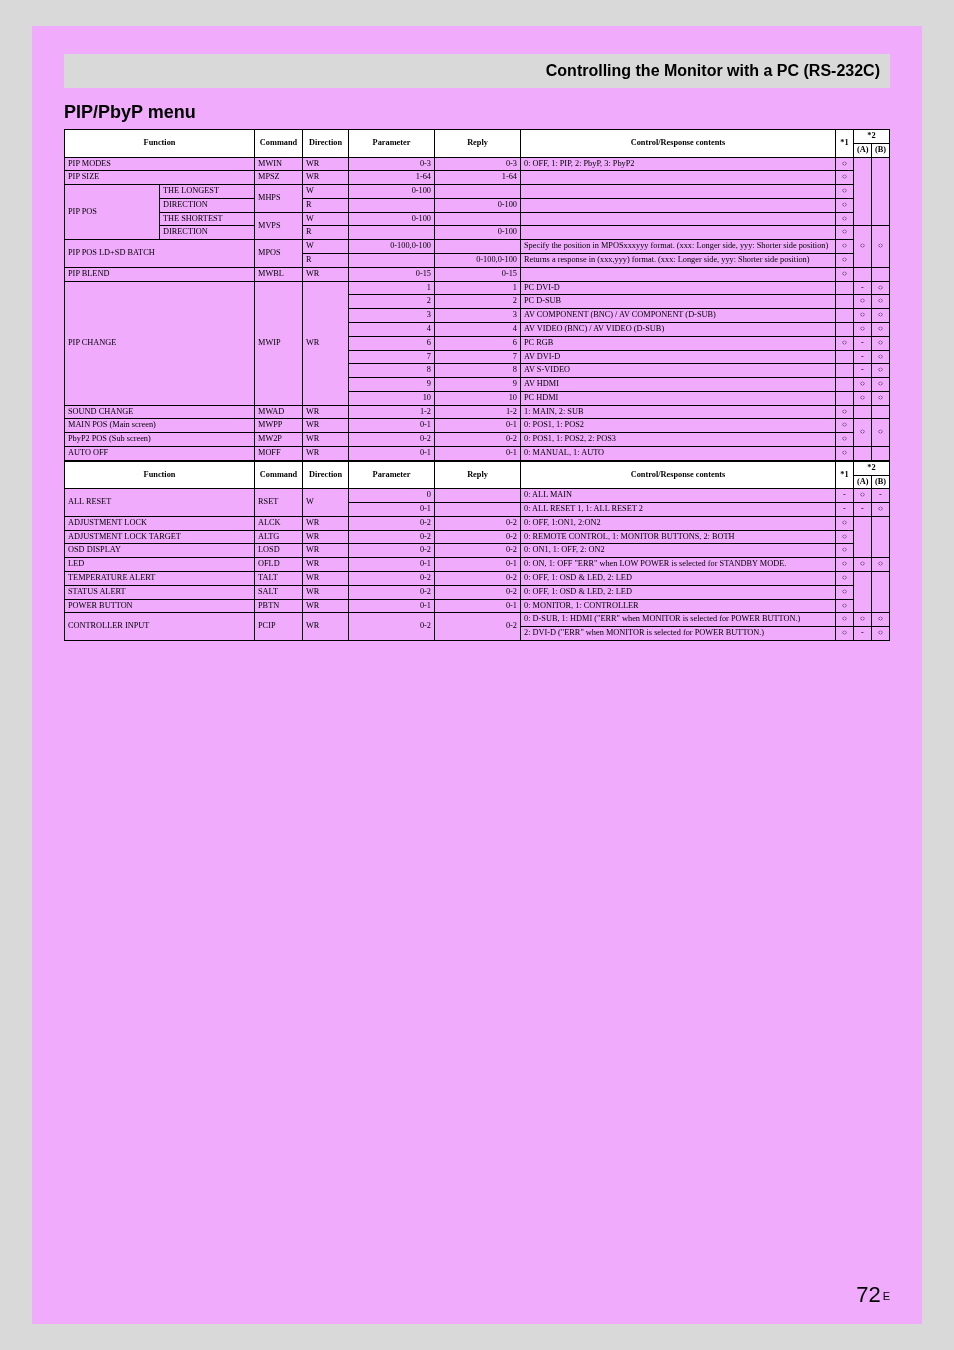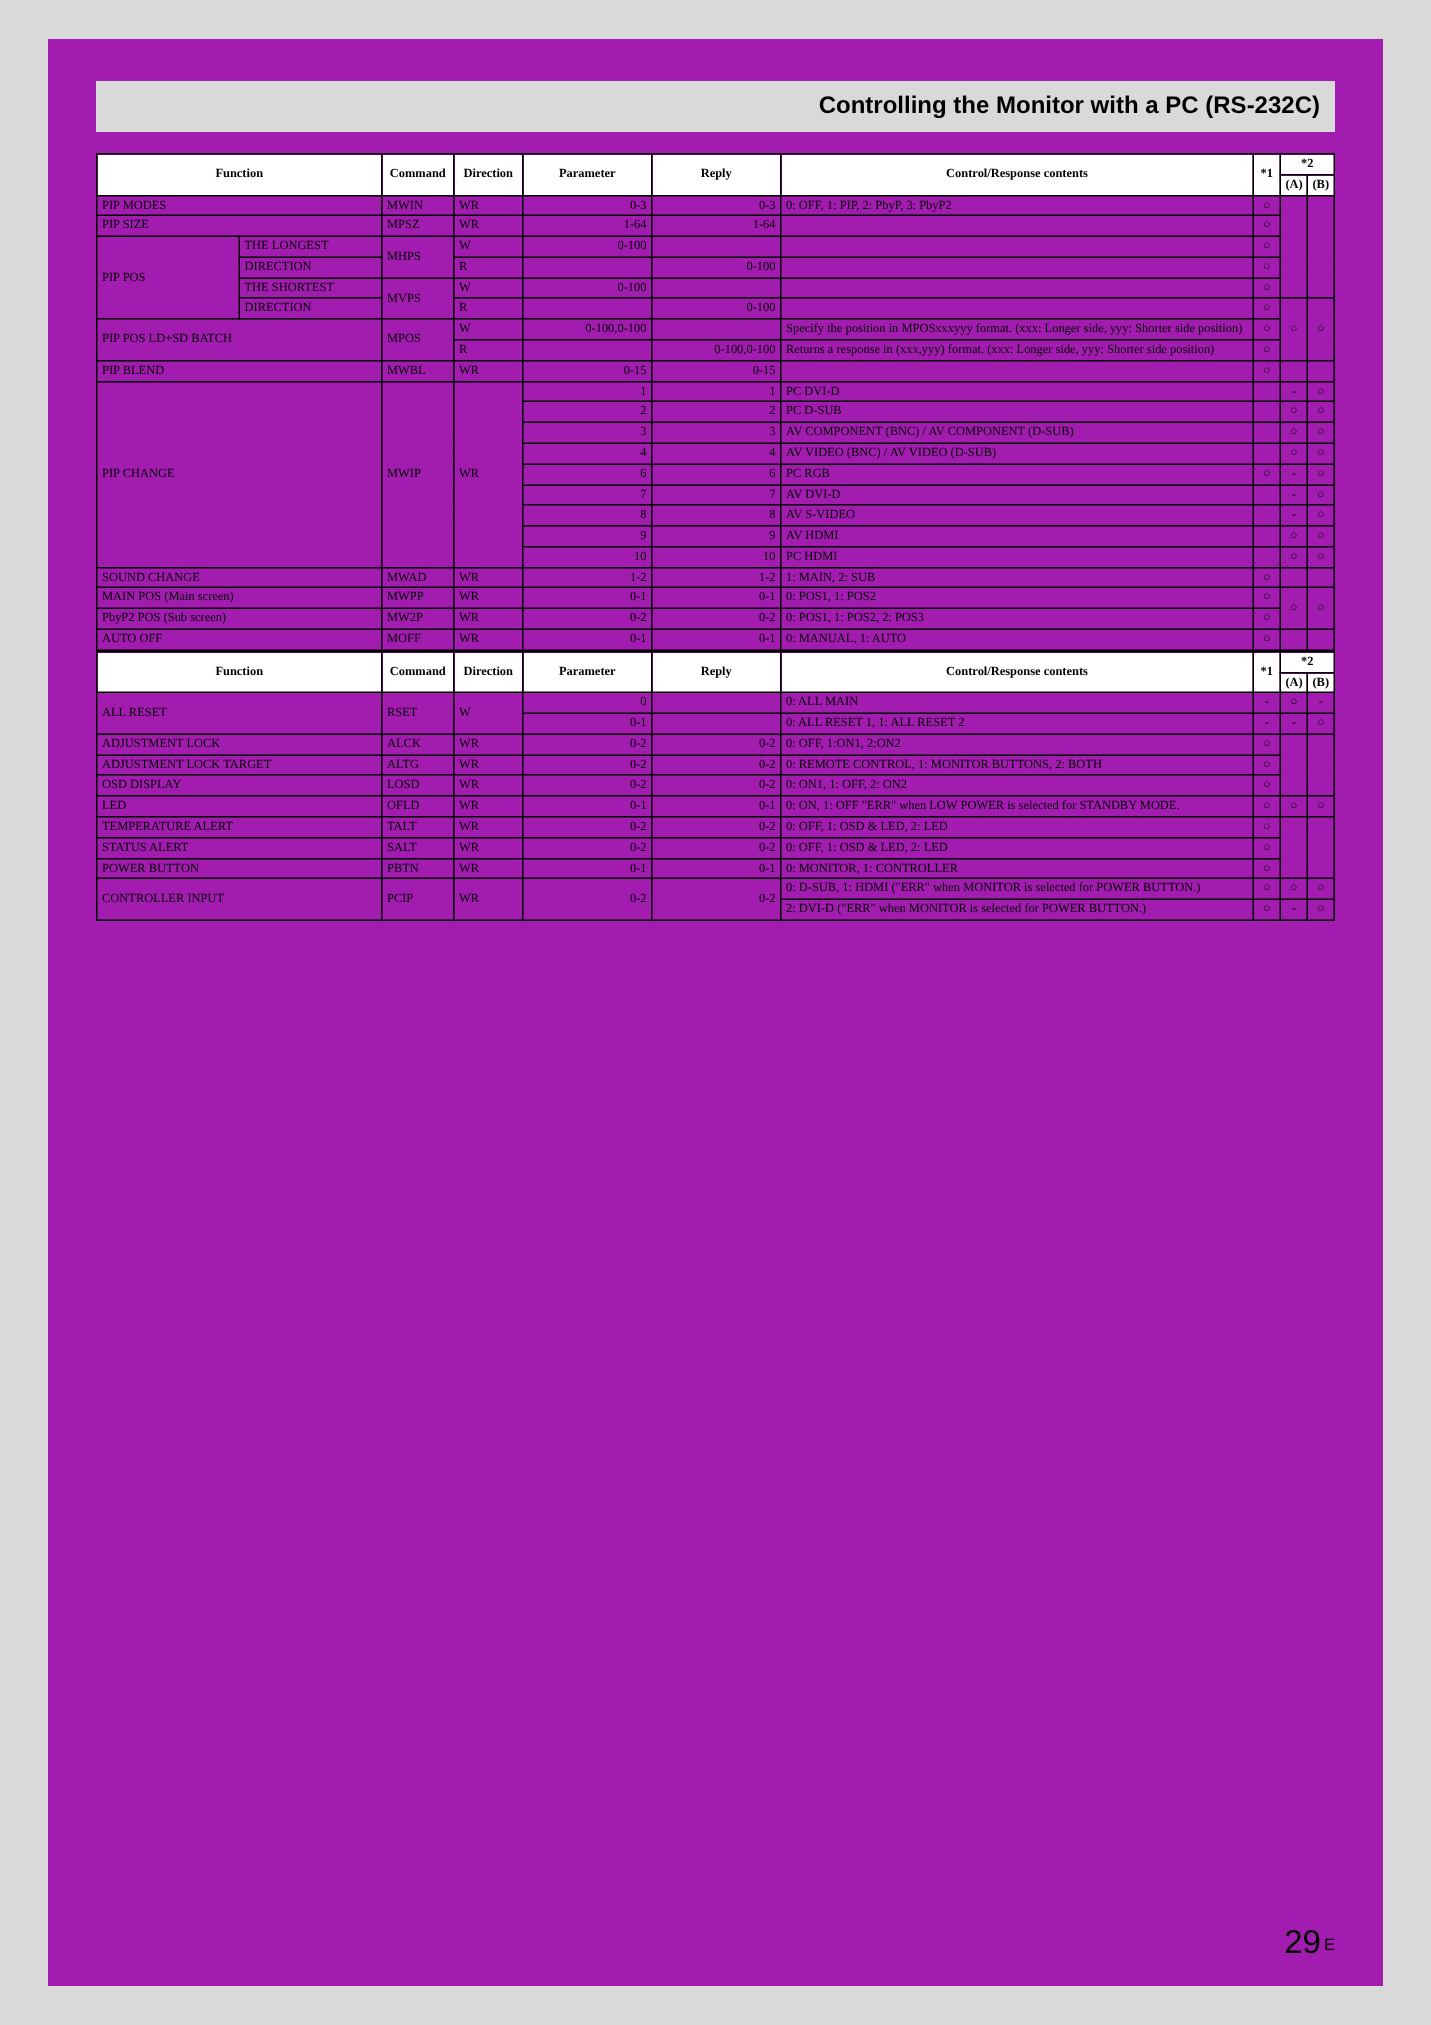--- a/index.html
+++ b/index.html
@@ -6,21 +6,21 @@
   html, body { margin: 0; padding: 0; }
   body {
     width: 954px;
     height: 1350px;
     background: #d9d9d9;
     font-family: Arial, Helvetica, sans-serif;
     color: #000;
     font-size: 11px;
   }
   .page {
-    background: #a21caf;
+    background: #f0abfc;
     margin: 26px 32px 26px 32px;
     padding: 28px 32px 20px 32px;
     height: 1298px;
     position: relative;
   }
   .section-title-bar {
     background: #d9d9d9;
     padding: 8px 10px 8px 12px;
     text-align: right;
     font-weight: bold;
@@ -81,20 +81,21 @@
     margin-left: 2px;
   }
 </style>
 </head>
 <body>
 
 <div class="page">
 
   <div class="section-title-bar">Controlling the Monitor with a PC (RS-232C)</div>
 
+  <h2 class="menu-title">PIP/PbyP menu</h2>
 
   <table class="data">
     <colgroup>
       <col class="col-func1">
         <col class="col-func2">
         <col class="col-cmd">
         <col class="col-dir">
       <col class="col-param">
         <col class="col-reply">
         <col class="col-content">
@@ -469,16 +470,16 @@
       <tr>
         <td class="wrap">2: DVI-D ("ERR" when MONITOR is selected for POWER BUTTON.)</td>
         <td class="center">○</td>
         <td class="center">-</td>
         <td class="center">○</td>
       </tr>
     </tbody>
   </table>
 
   <div class="page-num">
-    <span>29</span><span class="e">E</span>
+    <span>72</span><span class="e">E</span>
   </div>
 
 </div>
 
 </body></html>

